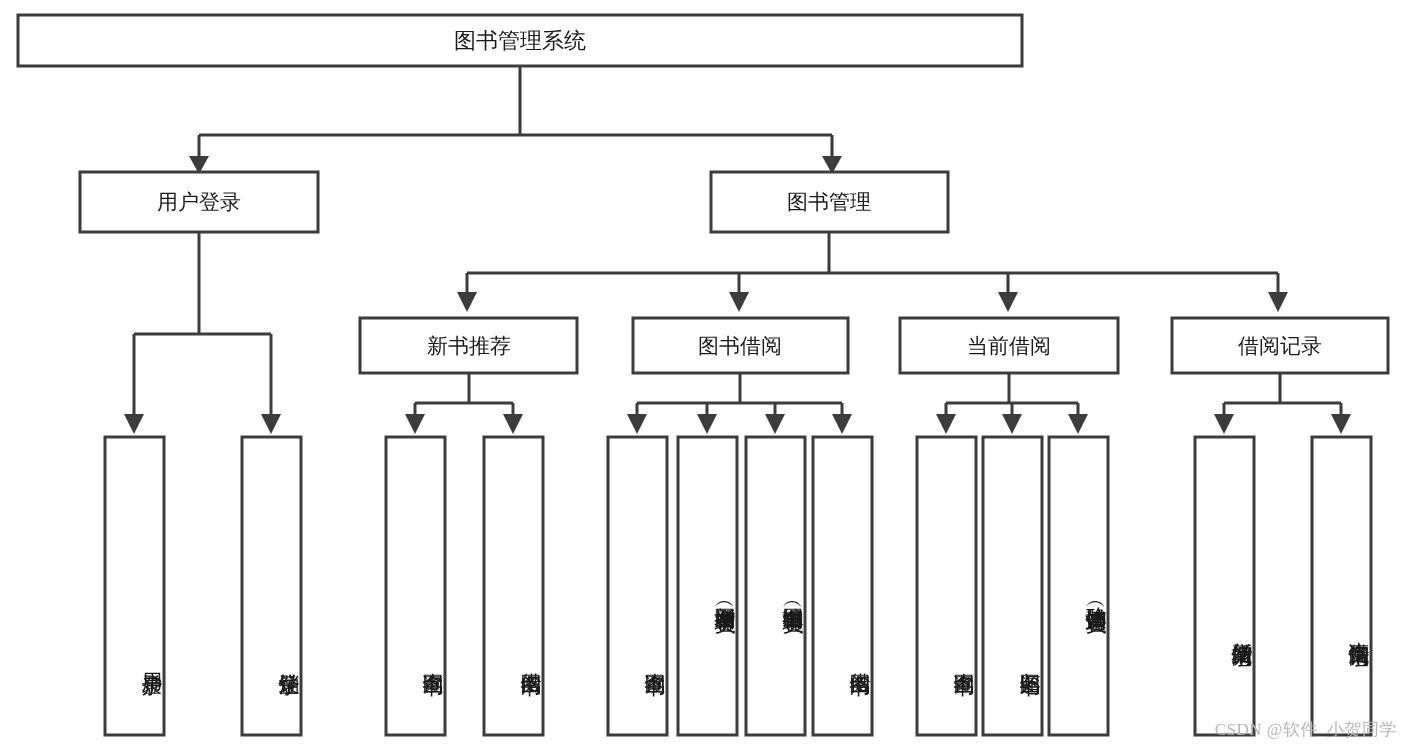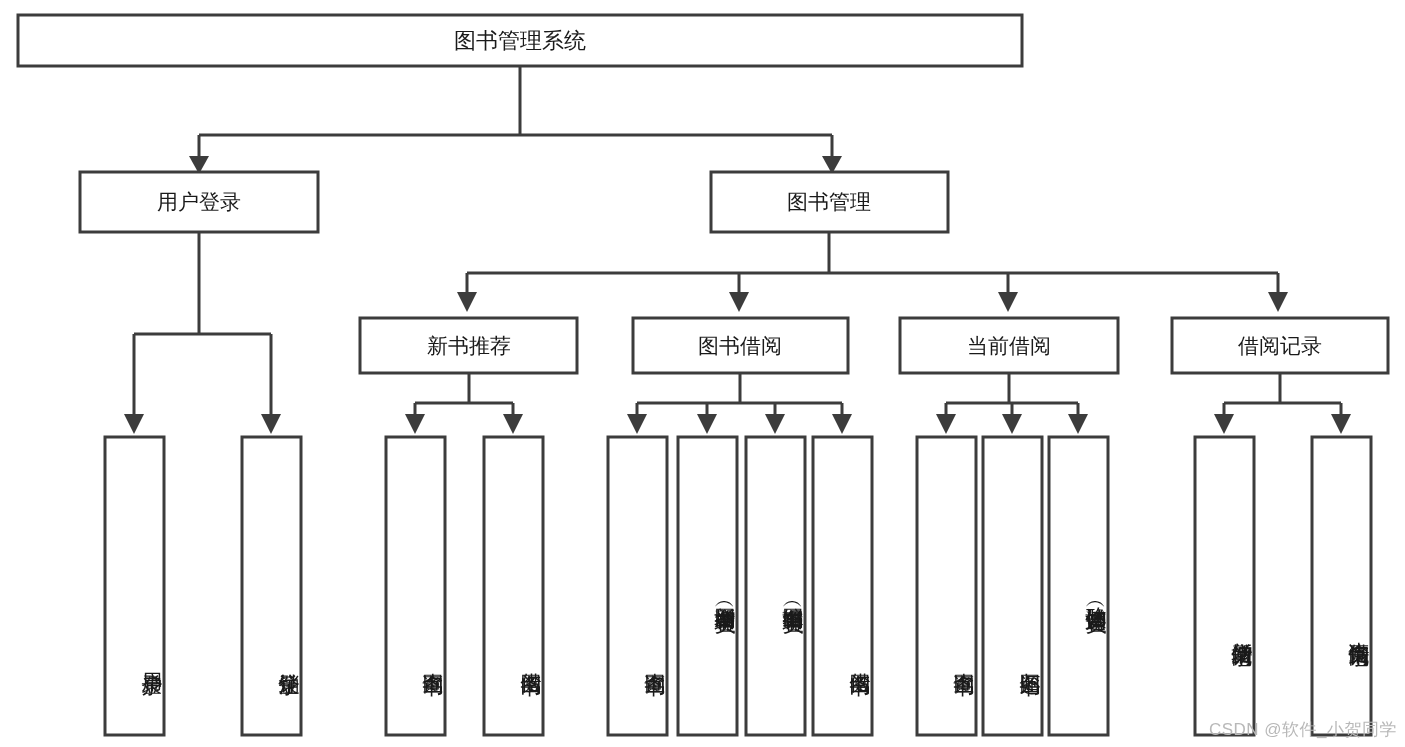--- a/index.html
+++ b/index.html
@@ -69,21 +69,21 @@
     white-space: nowrap;
     display: flex;
     align-items: flex-start;
     justify-content: center;
     pointer-events: none;
   }
   .watermark {
     position: absolute;
     right: 8px;
     bottom: 6px;
-    font-family: Liberation Sans, sans-serif;
+    font-family: Liberation Serif, serif;
     font-size: 17px;
     color: #b8b8b8;
     white-space: nowrap;
     letter-spacing: 0.5px;
   }
 </style>
 </head>
 <body>
 
 <div id="diagram-root">

